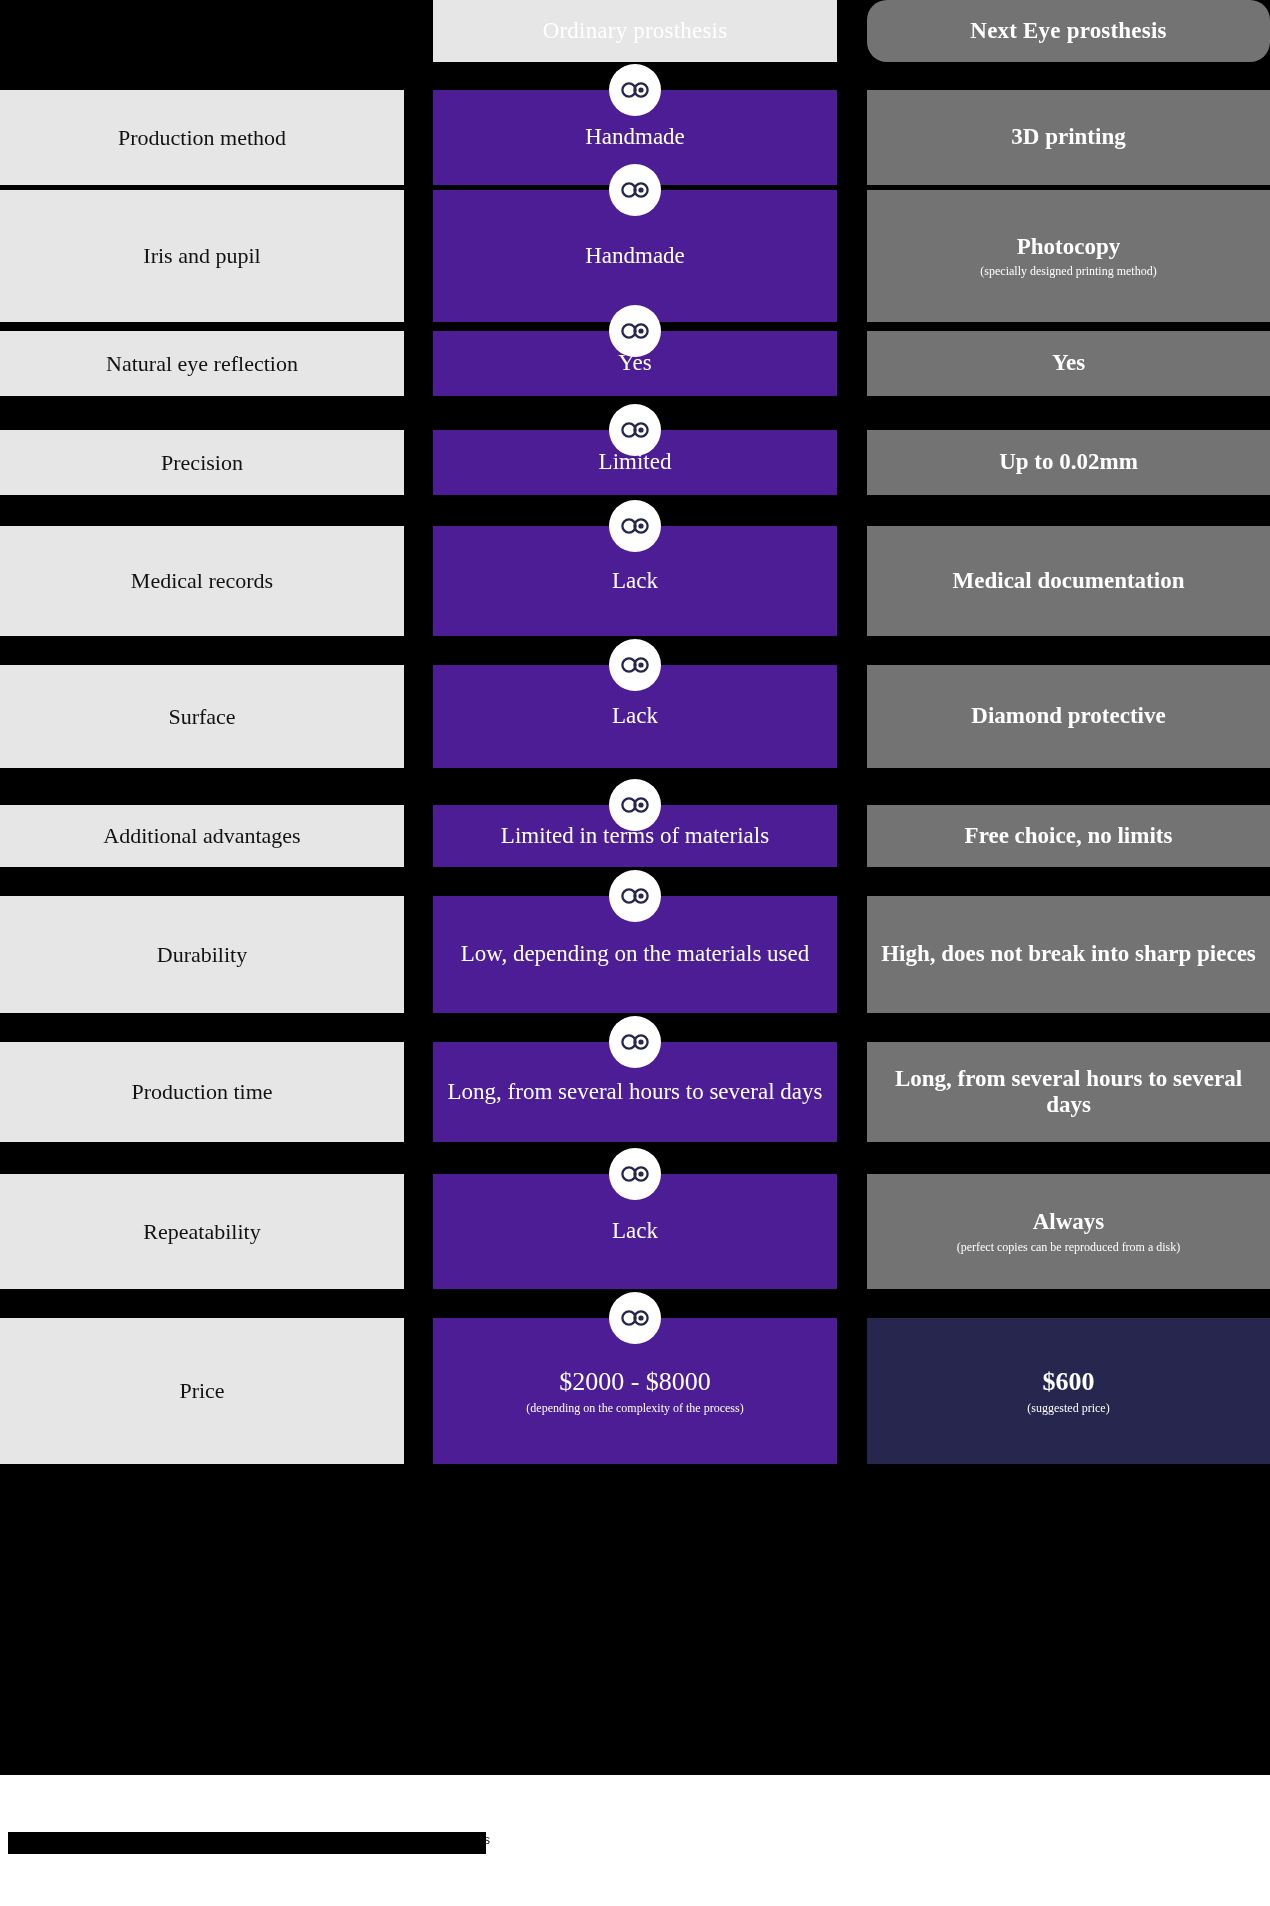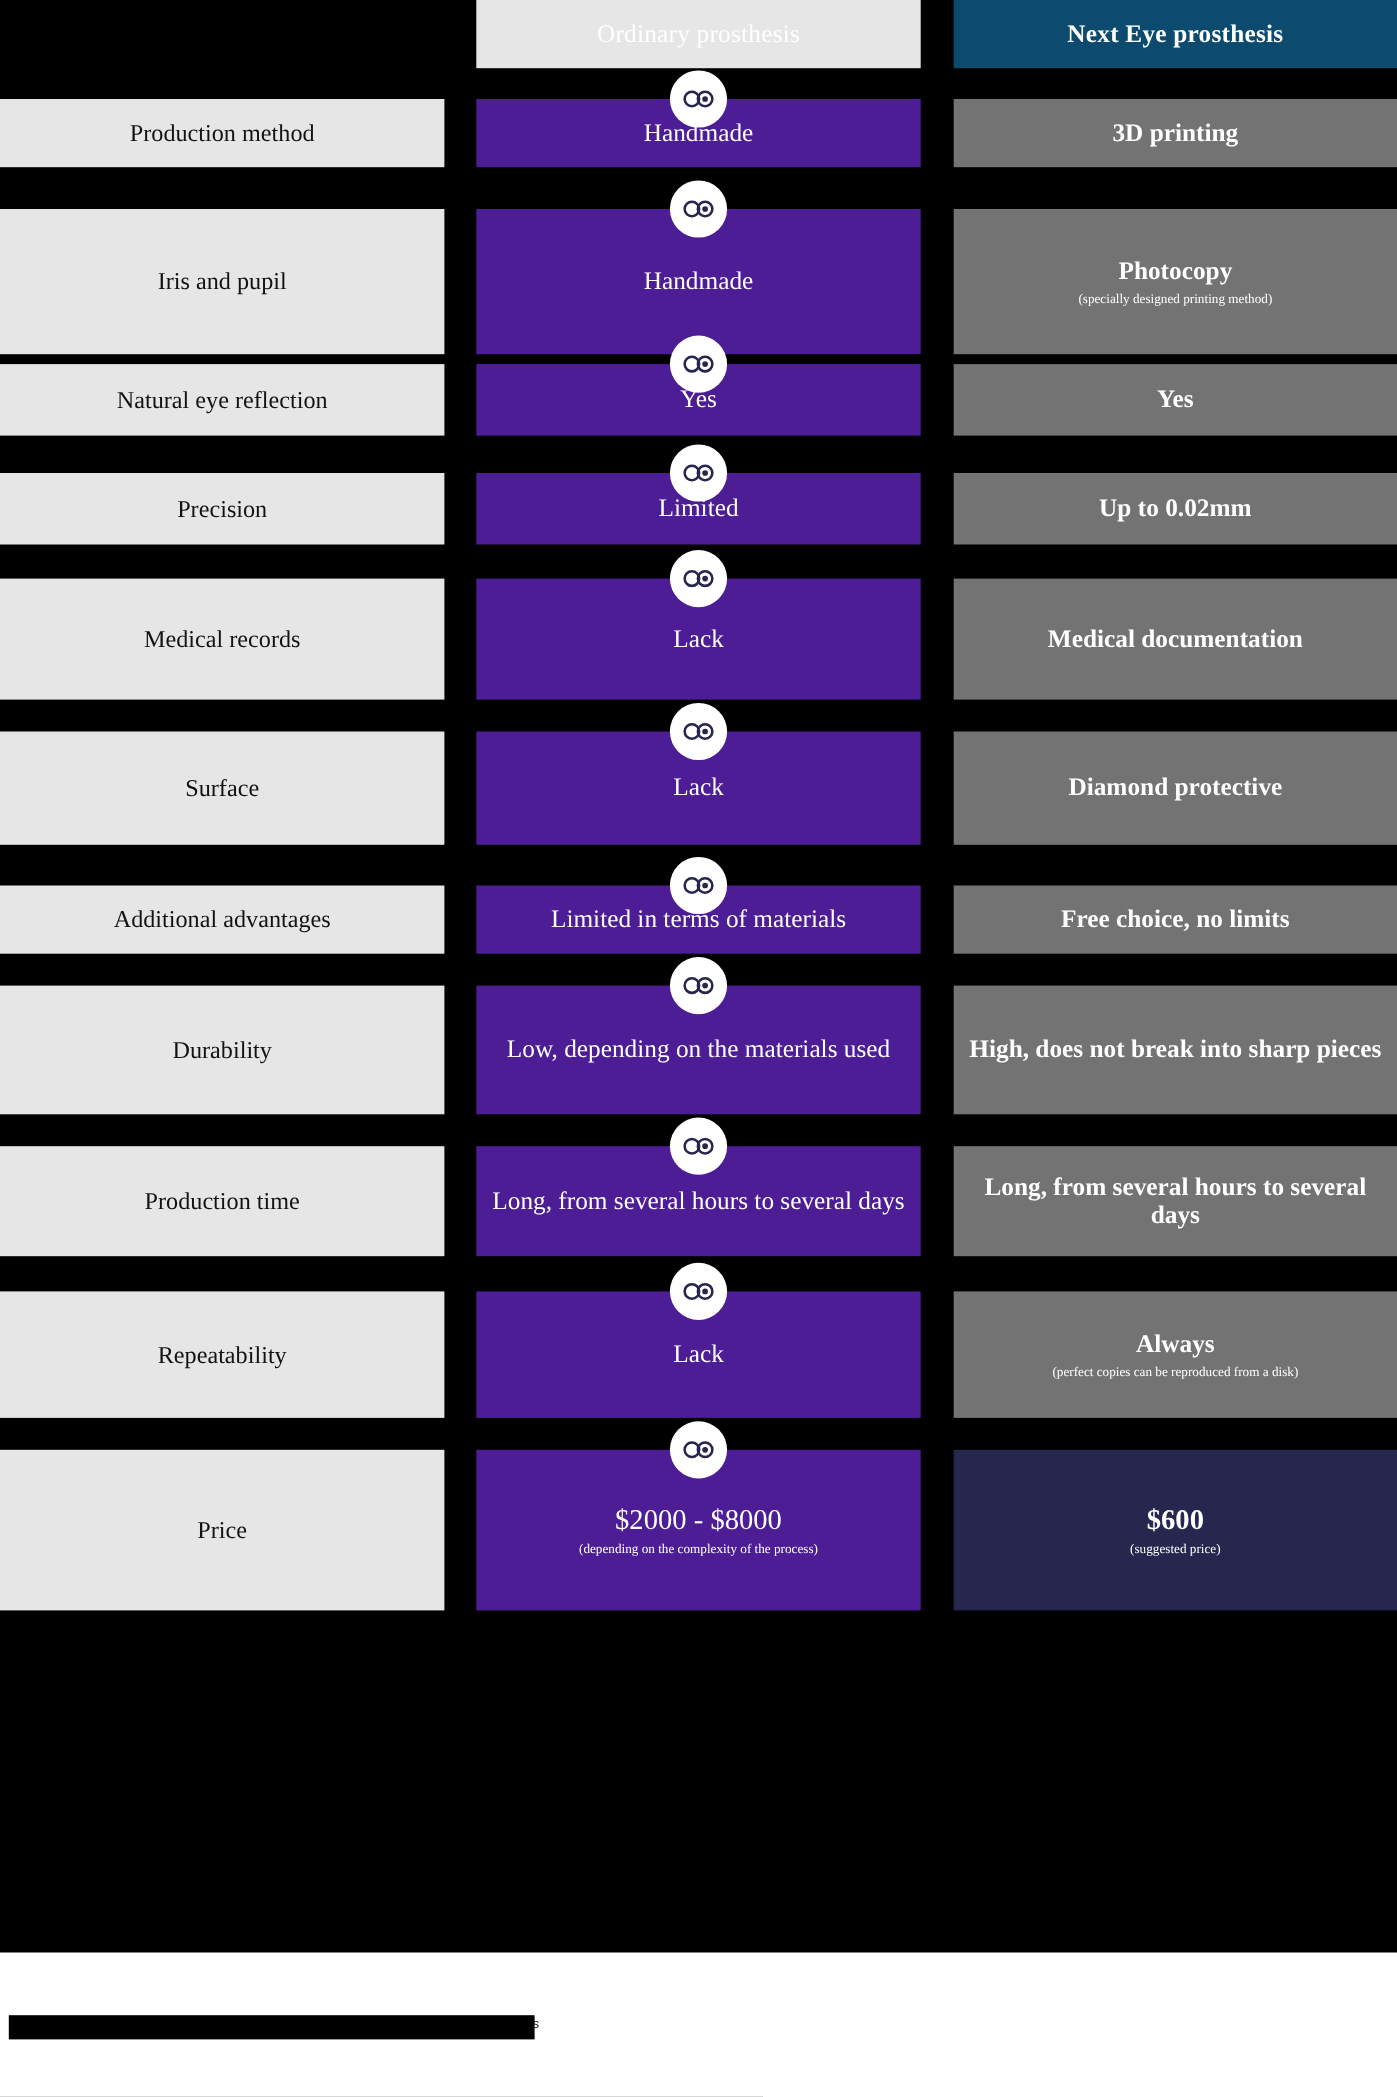--- a/index.html
+++ b/index.html
@@ -51,25 +51,26 @@
   
   .header-row .c-label { background: #000000; }
   .header-row .c-ord {
     background: #e6e6e6;
     color: #1a1a1a;
     font-size: 25px;
     font-weight: 400;
     letter-spacing: .2px;
   }
   .header-row .c-next {
-    background: #0c4a6e;
+    background: #737373;
     color: #111111;
     font-size: 25px;
     font-weight: 700;
     letter-spacing: .2px;
+    border-radius: 20px;
   }
 
   
   .c-label .main {
     font-size: 22px;
     font-weight: 400;
     color: #121212;
     line-height: 1.25;
   }
   .c-ord .main {
@@ -149,21 +150,21 @@
     </div>
     <div class="cell c-ord">
       <div class="main">Ordinary prosthesis</div>
     </div>
     <div class="cell c-next">
       <div class="main">Next Eye prosthesis</div>
     </div>
   </div>
 
   <div id="rows-host">
-      <div class="row" style="top: 90px; height: 62px;">
+      <div class="row" style="top: 90px; height: 95px;">
         <div class="cell c-label">
           <div class="main">Production method</div>
         </div>
         <div class="cell c-ord">
           <div class="main">Handmade</div>
         </div>
         <div class="cell c-next">
           <div class="main">3D printing</div>
         </div>
       </div>

